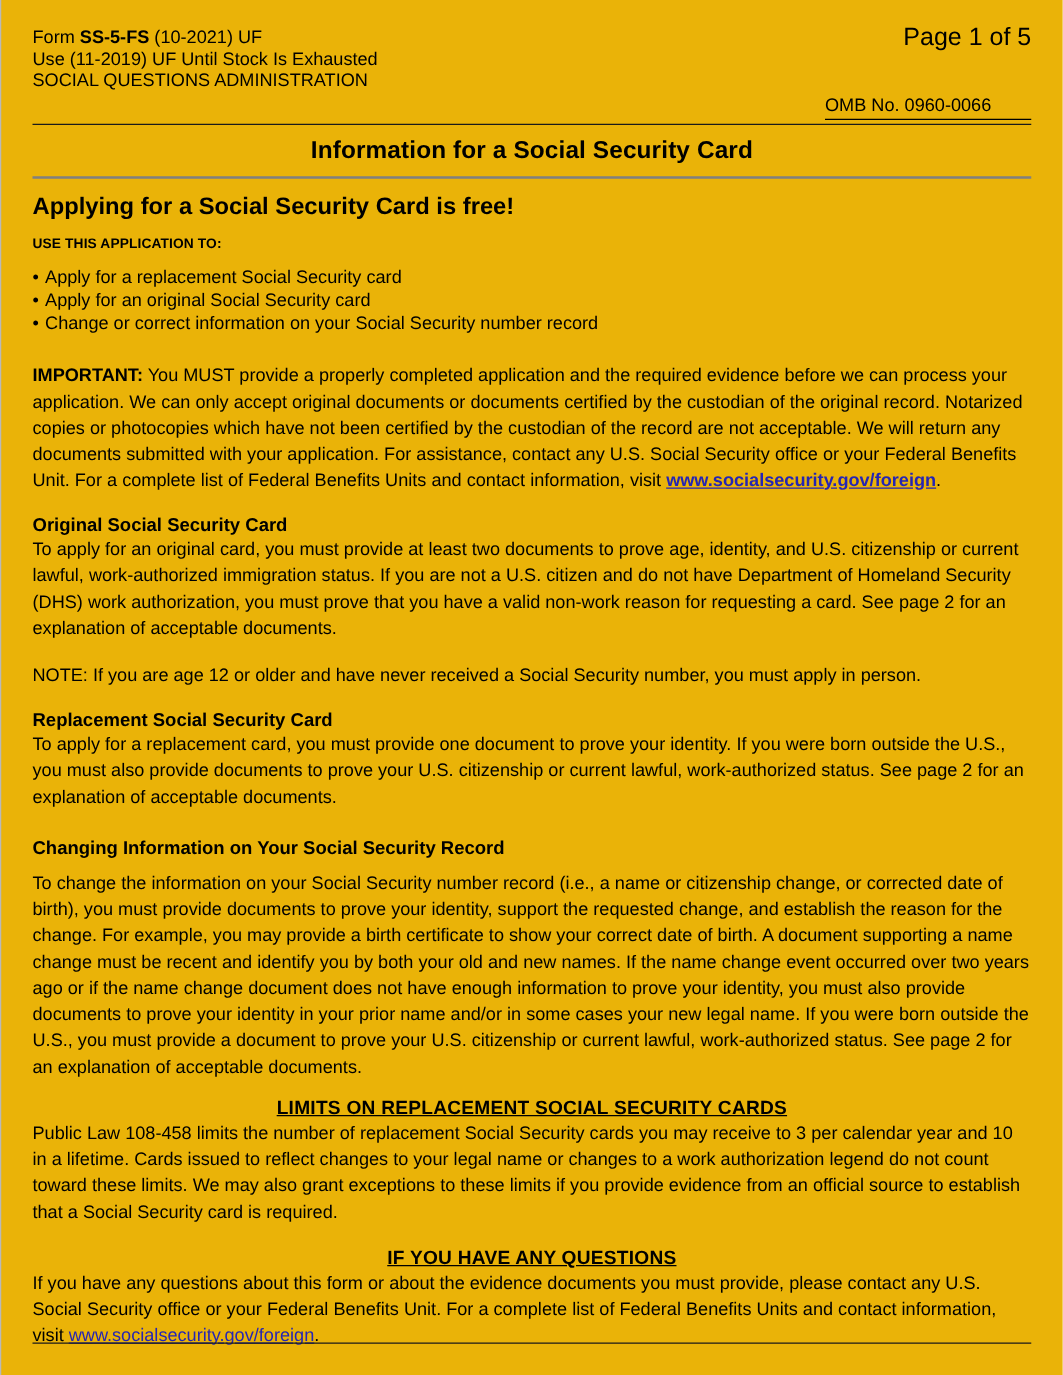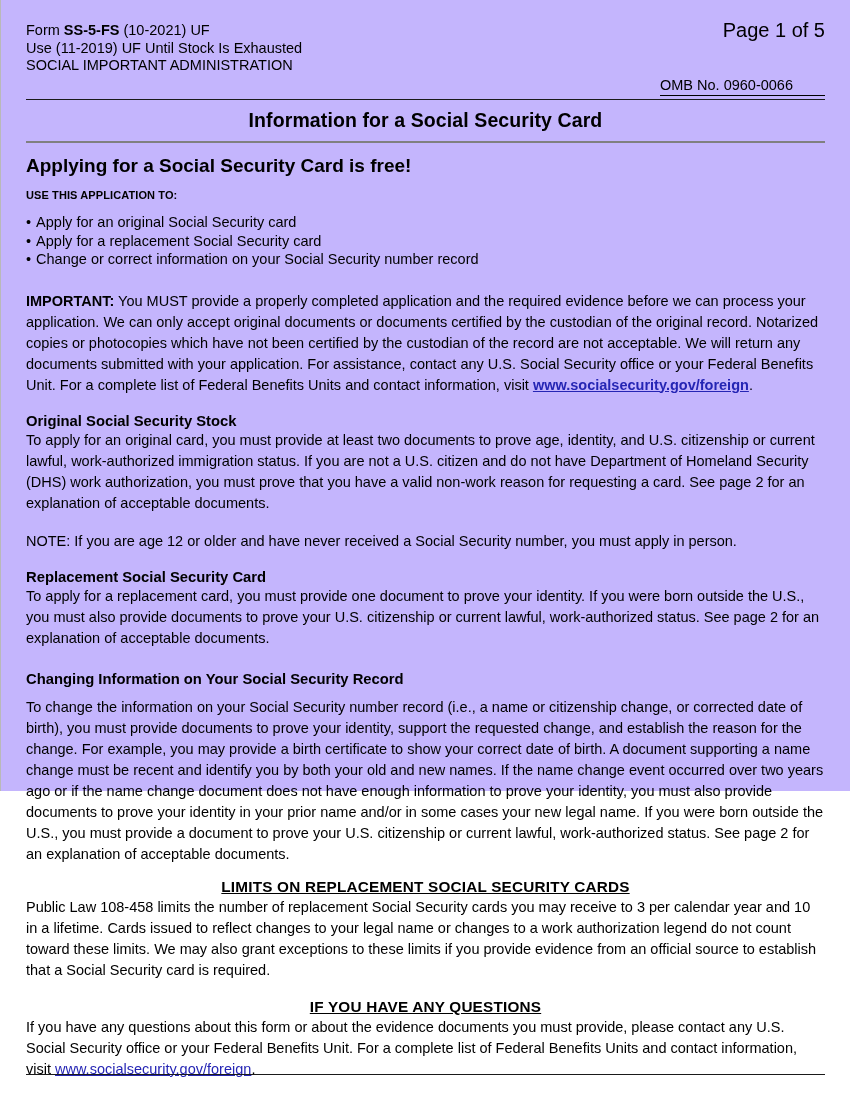--- a/index.html
+++ b/index.html
@@ -12,24 +12,24 @@
     width: 850px;
     height: 1100px;
     font-family: "Liberation Sans", sans-serif;
     color: #000000;
     position: relative;
     overflow: hidden;
   }
   .page {
     position: relative;
     width: 850px;
-    height: 791px;
+    height: 1100px;
     box-sizing: border-box;
     border-left: 1px solid #b9b9b9;
-    background: #c4b5fd;
+    background: #eab308;
   }
   .inner {
     padding: 22px 25px 0 25px;
   }
 
   
   .header {
     position: relative;
     font-size: 14.5px;
     line-height: 17.5px;
@@ -150,49 +150,49 @@
 <body>
 
 <div class="page">
   <div class="inner">
 
     <div class="header">
       <div class="header-row">
         <div class="header-left">
           <span class="ln"><span>Form </span><span class="lbl-bold">SS-5-FS</span><span> (10-2021) UF</span></span>
           <span class="ln">Use (11-2019) UF Until Stock Is Exhausted</span>
-          <span class="ln">SOCIAL IMPORTANT ADMINISTRATION</span>
+          <span class="ln">SOCIAL QUESTIONS ADMINISTRATION</span>
         </div>
         <div class="header-right-page">Page 1 of 5</div>
       </div>
       <div class="omb-line">
         <div class="omb">OMB No. 0960-0066</div>
       </div>
       <hr class="rule-black">
     </div>
 
     <div class="doc-title">Information for a Social Security Card</div>
     <hr class="rule-gray">
 
     <div class="free-title">Applying for a Social Security Card is free!</div>
     <div class="use-app">USE THIS APPLICATION TO:</div>
 
     <ul class="bullets">
+      <li>Apply for a replacement Social Security card</li>
       <li>Apply for an original Social Security card</li>
-      <li>Apply for a replacement Social Security card</li>
       <li>Change or correct information on your Social Security number record</li>
     </ul>
 
     <div class="gap-big"></div>
 
     <p class="body"><span class="lbl-bold">IMPORTANT:</span><span>  You MUST provide a properly completed application and the required evidence before we can process your application.  We can only accept original documents or documents certified by the custodian of the original record.  Notarized copies or photocopies which have not been certified by the custodian of the record are not acceptable.  We will return any documents submitted with your application. For assistance, contact any U.S. Social Security office or your Federal Benefits Unit. For a complete list of Federal Benefits Units and contact information, visit </span><a href="#" class="link bold">www.socialsecurity.gov/foreign</a><span>.</span></p>
 
     <div class="gap-med"></div>
 
-    <h3 class="sec">Original Social Security Stock</h3>
+    <h3 class="sec">Original Social Security Card</h3>
     <p class="body">To apply for an original card, you must provide at least two documents to prove age, identity, and U.S. citizenship or current lawful, work-authorized immigration status.  If you are not a U.S. citizen and do not have Department of Homeland Security (DHS) work authorization, you must prove that you have a valid non-work reason for requesting a card. See page 2 for an explanation of acceptable documents.</p>
 
     <div class="gap-med"></div>
 
     <p class="body">NOTE: If you are age 12 or older and have never received a Social Security number, you must apply in person.</p>
 
     <div class="gap-med"></div>
 
     <h3 class="sec">Replacement Social Security Card</h3>
     <p class="body">To apply for a replacement card, you must provide one document to prove your identity.  If you were born outside the U.S., you must also provide documents to prove your U.S. citizenship or current lawful, work-authorized status.  See page 2 for an explanation of acceptable documents.</p>

